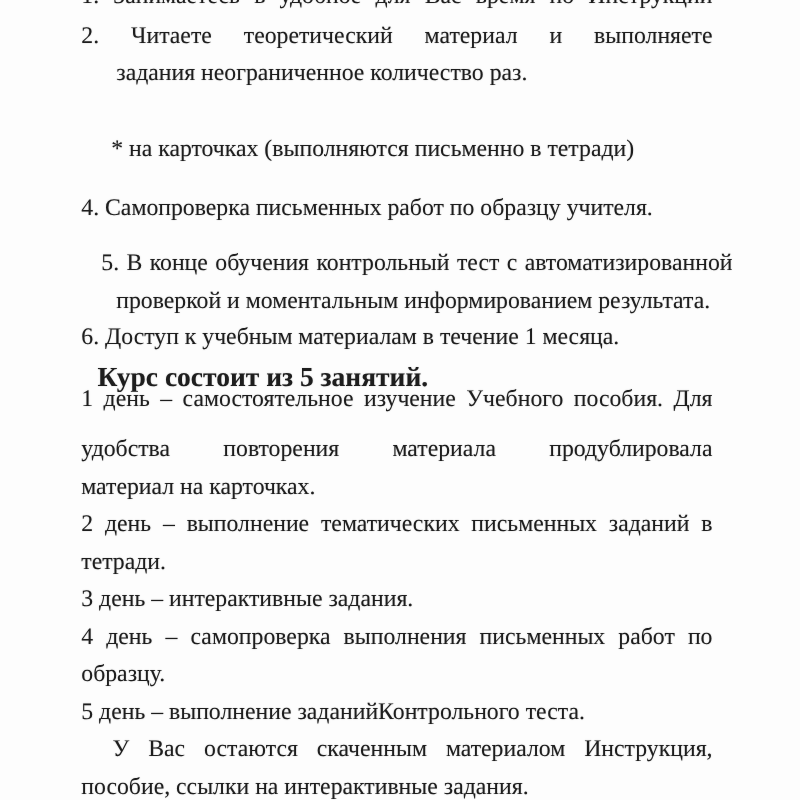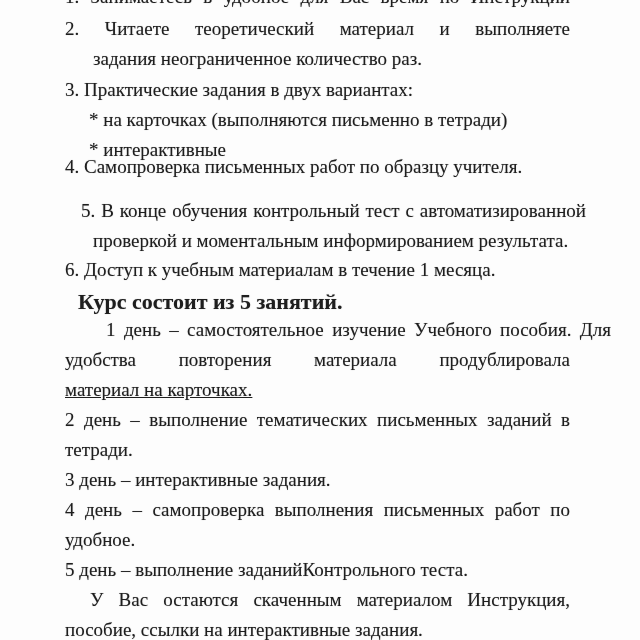--- a/index.html
+++ b/index.html
@@ -40,43 +40,41 @@
 </head>
 <body>
 
 <div class="page">
 
   <div class="ln j" style="top:-15px;left:65px;width:505px;">1. Занимаетесь в удобное для Вас время по Инструкции курса.</div>
 
   <div class="ln j" style="top:17px;left:65px;width:505px;">2. Читаете теоретический материал и выполняете практические</div>
   <div class="ln" style="top:47px;left:93px;">задания неограниченное количество раз.</div>
 
-  <div class="ln" style="top:78px;left:65px;">3. Практические задания в двух вариантах:</div>
   <div class="ln" style="top:108px;left:89px;">* на карточках (выполняются письменно в тетради)</div>
-  <div class="ln" style="top:138px;left:89px;">* интерактивные</div>
 
   <div class="ln" style="top:155px;left:65px;">4. Самопроверка письменных работ по образцу учителя.</div>
 
   <div class="ln j" style="top:199px;left:65px;width:505px;margin-left:16px;">5. В конце обучения контрольный тест с автоматизированной</div>
   <div class="ln" style="top:229px;left:93px;">проверкой и моментальным информированием результата.</div>
 
   <div class="ln" style="top:258px;left:65px;">6. Доступ к учебным материалам в течение 1 месяца.</div>
 
   <div class="ln bold" style="top:290px;left:78px;">Курс состоит из 5 занятий.</div>
 
-  <div class="ln j" style="top:318px;left:65px;width:505px;margin-left:41px;">1 день – самостоятельное изучение Учебного пособия. Для</div>
+  <div class="ln j" style="top:308px;left:65px;width:505px;">1 день – самостоятельное изучение Учебного пособия. Для</div>
   <div class="ln j" style="top:348px;left:65px;width:505px;">удобства повторения материала продублировала теоретический</div>
-  <div class="ln" style="top:378px;left:65px;text-decoration:underline;">материал на карточках.</div>
+  <div class="ln" style="top:378px;left:65px;">материал на карточках.</div>
 
   <div class="ln j" style="top:408px;left:65px;width:505px;">2 день – выполнение тематических письменных заданий в</div>
   <div class="ln" style="top:438px;left:65px;">тетради.</div>
 
   <div class="ln" style="top:468px;left:65px;">3 день – интерактивные задания.</div>
 
   <div class="ln j" style="top:498px;left:65px;width:505px;">4 день – самопроверка выполнения письменных работ по моему</div>
-  <div class="ln" style="top:528px;left:65px;">удобное.</div>
+  <div class="ln" style="top:528px;left:65px;">образцу.</div>
 
   <div class="ln" style="top:558px;left:65px;">5 день – выполнение заданийКонтрольного теста.</div>
 
   <div class="ln j" style="top:588px;left:90px;width:480px;">У Вас остаются скаченным материалом Инструкция,  Учебное</div>
   <div class="ln" style="top:618px;left:65px;">пособие, ссылки на интерактивные задания.</div>
 
 </div>
 
 </body></html>

